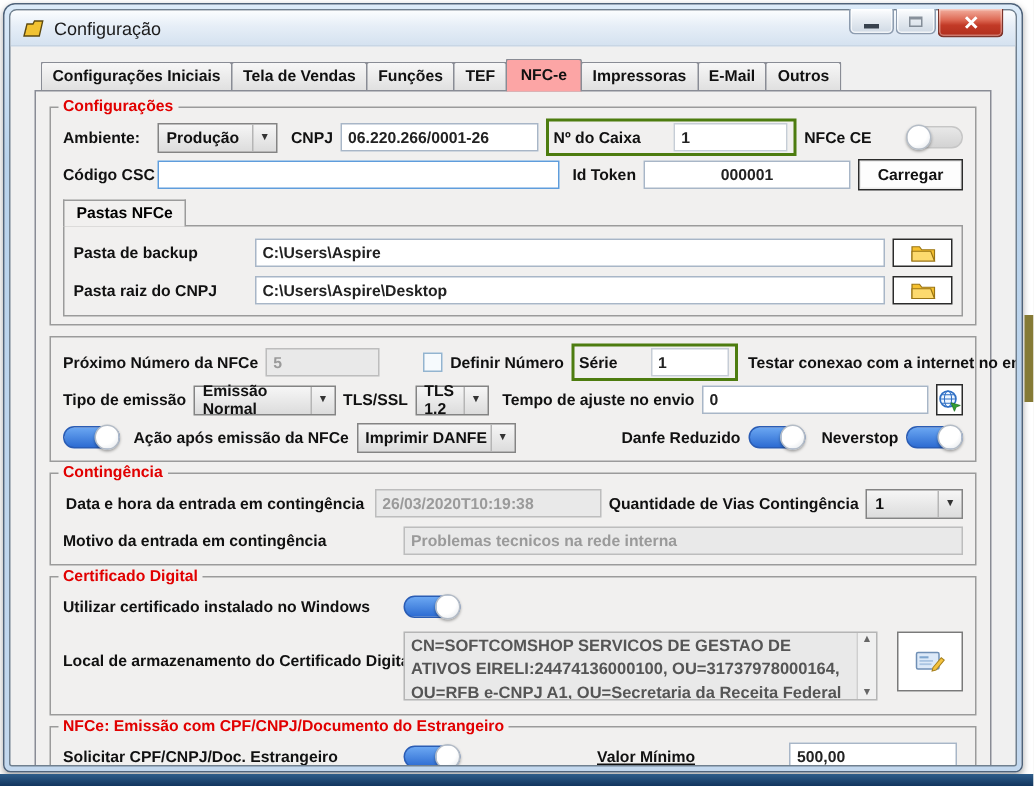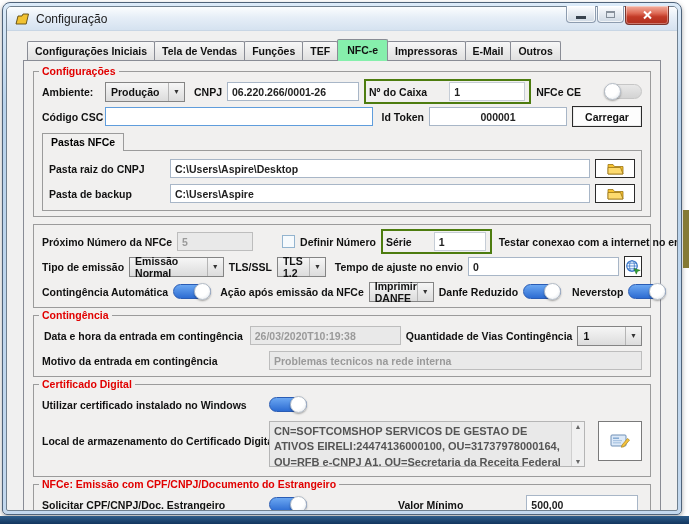--- a/index.html
+++ b/index.html
@@ -52,21 +52,21 @@
   .client { flex:1; display:flex; flex-direction:column; padding-top:8px; position:relative; }
 
   
   .tabs { display:flex; align-items:flex-end; margin-left:20px; height:21px; position:relative; z-index:2; }
   .tab {
     font-size:10.5px; font-weight:bold; color:#111; padding:3px 7px 3px;
     background: linear-gradient(180deg,#f7f7f7,#e0e0e0);
     border:1px solid #898c95; border-bottom:none; border-radius:2px 2px 0 0; margin-right:-1px;
     white-space:nowrap; cursor:default;
   }
-  .tab.active { background:#86efac; padding:4px 9px 5px; margin-bottom:-1px; position:relative; z-index:3; }
+  .tab.active { background:#fca5a5; padding:4px 9px 5px; margin-bottom:-1px; position:relative; z-index:3; }
 
   .panel {
     margin:0 16px; border:1px solid #898c95; background:#f1f0ef;
     flex:0 0 404px; padding:8px 9px 4px; position:relative; z-index:1;
   }
 
   
   .gbox { position:relative; border:1px solid #9b9b9b; padding:9px 8px 5px; margin-top:7px; }
   .gbox-first { margin-top:2px; }
   .gb-title {
@@ -187,32 +187,32 @@
             <span class="lbl" style="width:58px;">Código CSC</span>
             <input class="tbox focus" style="flex: 1 1 0%;" value="">
             <span class="lbl" style="margin-left:4px;">Id Token</span>
             <input class="tbox" style="width: 138px; text-align: center;" value="000001">
             <div class="btn" style="width:70px; height:21px;">Carregar</div>
           </div>
 
           <div class="subtab">Pastas NFCe</div>
           <div class="subpanel">
             <div class="row">
-              <span class="lbl" style="width:116px;">Pasta raiz do CNPJ</span>
-              <input class="tbox" style="flex: 1 1 0%;" value="C:\Users\Aspire\Desktop">
+              <span class="lbl" style="width:116px;">Pasta de backup</span>
+              <input class="tbox" style="flex: 1 1 0%;" value="C:\Users\Aspire">
               <div class="iconbtn" style="width:40px; height:19px;">
                 <svg width="17" height="13" viewBox="0 0 17 13">
                   <path d="M1 2.5 h5 l1.5 2 H16 V12 H1z" fill="#f6c12f" stroke="#9a7514" stroke-width="0.8"></path>
                   <path d="M1 5.5 h12.5 L16 12 H1z" fill="#fdda6e" stroke="#9a7514" stroke-width="0.8"></path>
                 </svg>
               </div>
             </div>
             <div class="row">
-              <span class="lbl" style="width:116px;">Pasta de backup</span>
-              <input class="tbox" style="flex: 1 1 0%;" value="C:\Users\Aspire">
+              <span class="lbl" style="width:116px;">Pasta raiz do CNPJ</span>
+              <input class="tbox" style="flex: 1 1 0%;" value="C:\Users\Aspire\Desktop">
               <div class="iconbtn" style="width:40px; height:19px;">
                 <svg width="17" height="13" viewBox="0 0 17 13">
                   <path d="M1 2.5 h5 l1.5 2 H16 V12 H1z" fill="#f6c12f" stroke="#9a7514" stroke-width="0.8"></path>
                   <path d="M1 5.5 h12.5 L16 12 H1z" fill="#fdda6e" stroke="#9a7514" stroke-width="0.8"></path>
                 </svg>
               </div>
             </div>
           </div>
         </div>
 
@@ -245,21 +245,20 @@
             <div class="iconbtn" style="width:26px; height:21px;">
               <svg width="16" height="16" viewBox="0 0 16 16">
                 <circle cx="7" cy="7" r="5.3" fill="#eef6ff" stroke="#2f6fc4" stroke-width="1.1"></circle>
                 <ellipse cx="7" cy="7" rx="2.4" ry="5.3" fill="none" stroke="#2f6fc4" stroke-width="0.7"></ellipse>
                 <path d="M1.8 7 h10.4 M2.6 4.2 h8.8 M2.6 9.8 h8.8" stroke="#2f6fc4" stroke-width="0.7" fill="none"></path>
                 <path d="M9 9.5 L15.2 11.3 12.4 12.4 11.3 15.2 z" fill="#33a033" stroke="#1d6e1d" stroke-width="0.5"></path>
               </svg>
             </div>
           </div>
           <div class="row" style="font-size:10px;">
-            <span class="lbl">Contingência Automática</span>
             <div class="toggle on">
                 <span class="knob"></span>
               </div>
             <span class="lbl" style="margin-left:4px;">Ação após emissão da NFCe</span>
             <div class="dropdown" style="width:106px;">
               <span>Imprimir DANFE</span>
               <span class="dd-arrow">▼</span>
             </div>
             <span class="lbl" style="margin-left:auto;">Danfe Reduzido</span>
             <div class="toggle on">

